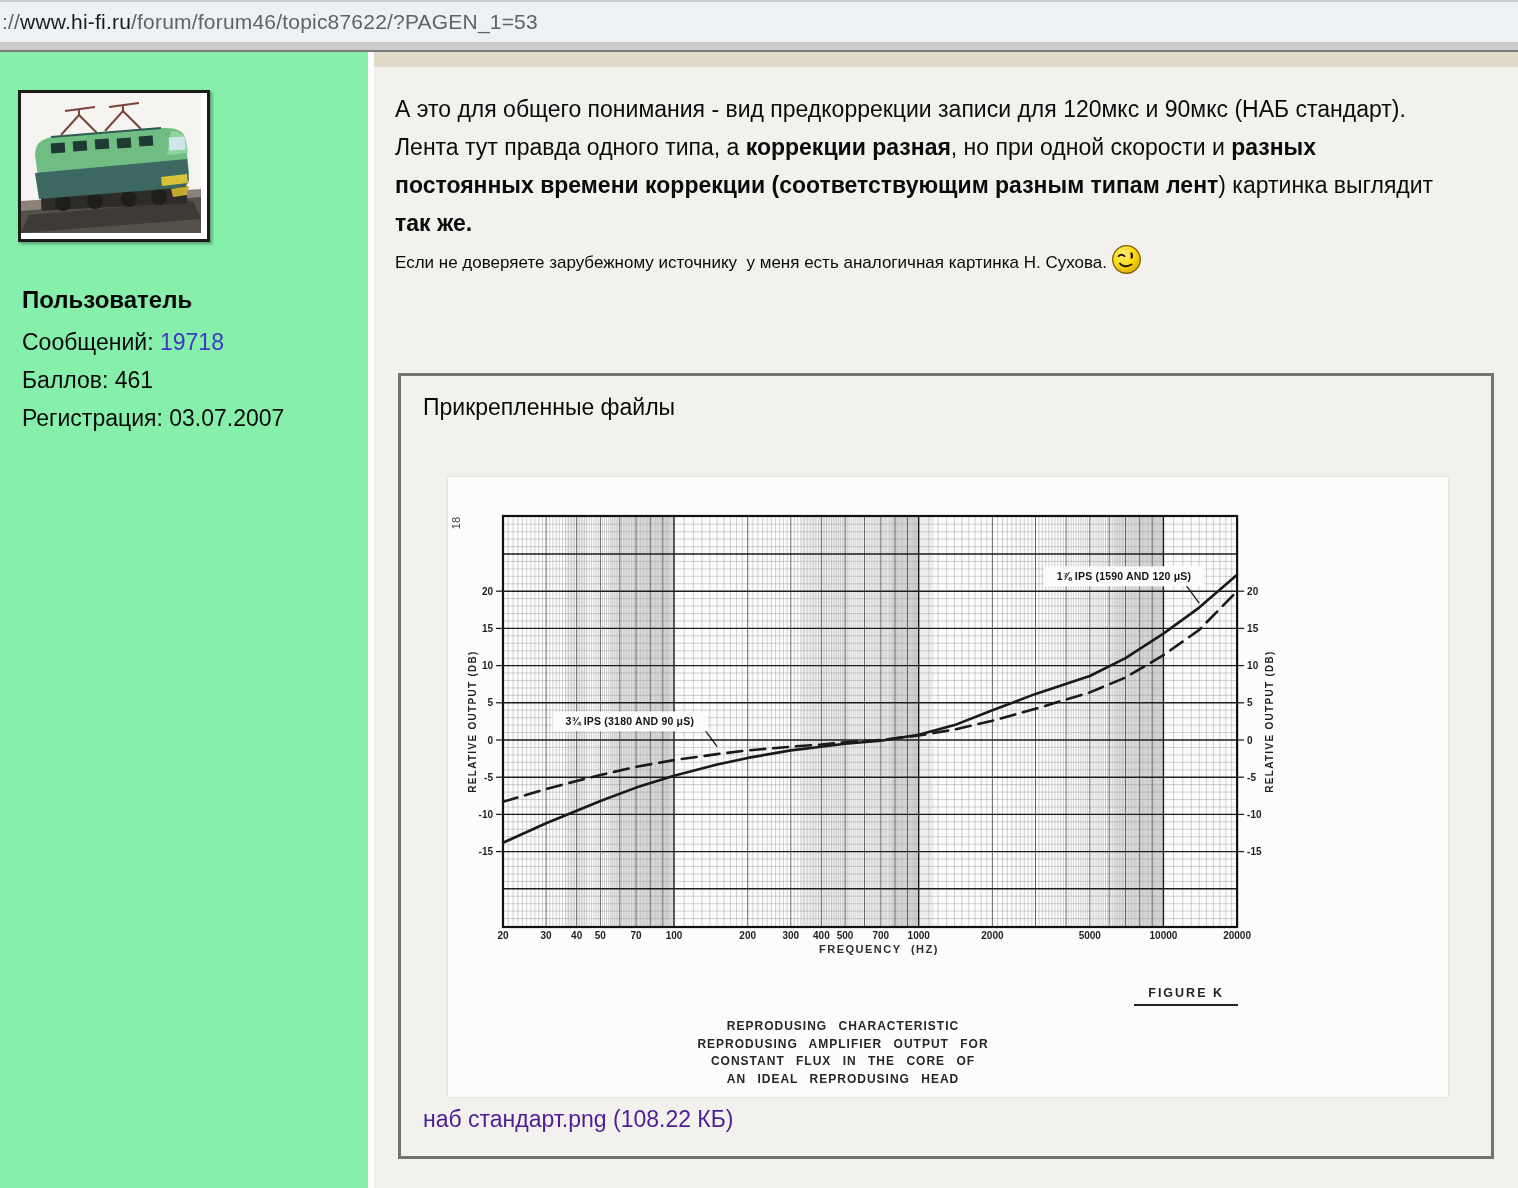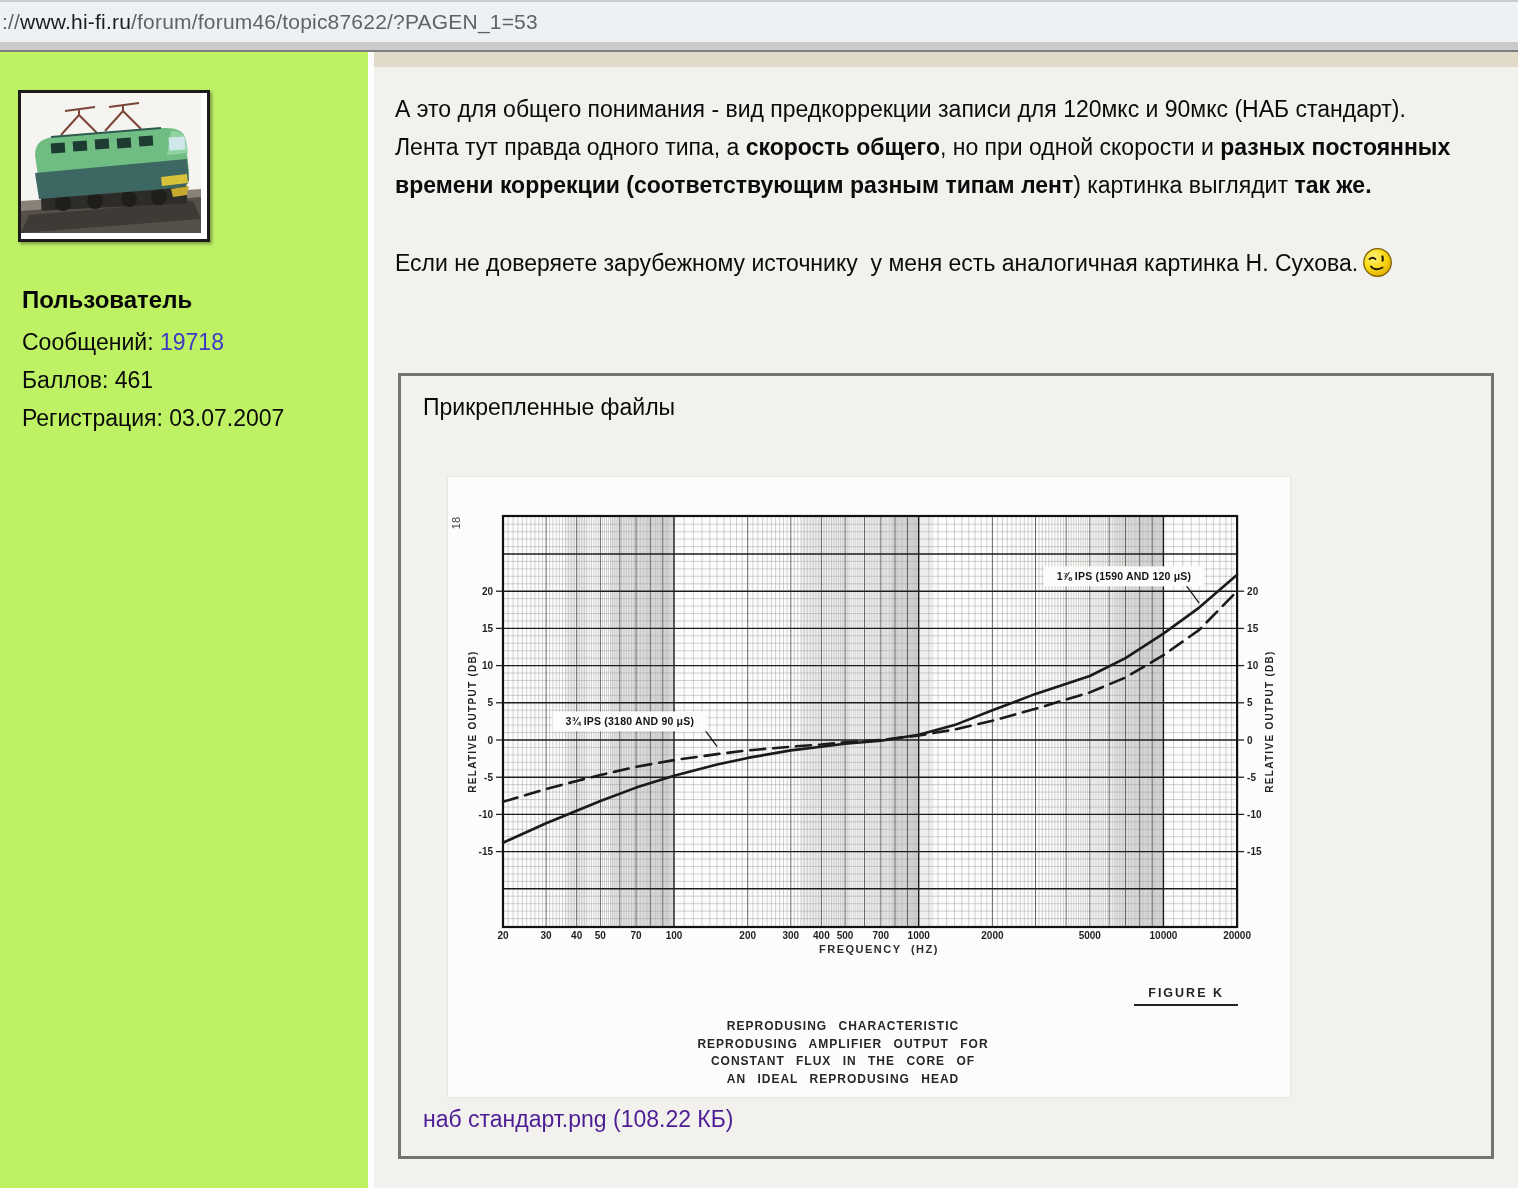--- a/index.html
+++ b/index.html
@@ -10,51 +10,51 @@
   
   .urlbar{position:absolute;left:0;top:0;width:1518px;height:42px;background:#eef1f4;
           border-top:2px solid #c9ccd0;box-sizing:border-box;}
   .urlbar-text{position:absolute;left:2px;top:0;height:40px;line-height:40px;
                font-size:21px;letter-spacing:0.2px;white-space:pre;}
   .url-dim{color:#5f6368;} .url-domain{color:#1b1c1e;}
   .graybar{position:absolute;left:0;top:42px;width:1518px;height:10px;background:#cbcbcb;
            border-bottom:2px solid #7d7d7d;box-sizing:border-box;}
 
   
-  .sidebar{position:absolute;left:0;top:52px;width:368px;height:1136px;background:#bef264;}
+  .sidebar{position:absolute;left:0;top:52px;width:368px;height:1136px;background:#86efac;}
   .col-gap{position:absolute;left:368px;top:52px;width:6px;height:1136px;background:#fdfdfd;}
   .main{position:absolute;left:374px;top:52px;width:1144px;height:1136px;background:#f2f1ee;}
   .main-topstrip{position:absolute;left:0;top:0;width:1144px;height:15px;background:#e2dac9;}
 
   
   .avatar-frame{position:absolute;left:18px;top:38px;width:186px;height:146px;background:#ffffff;
                 border:3px solid #1c1c1c;box-shadow:2px 2px 3px rgba(0,0,0,0.35);}
   .avatar-frame svg{display:block;}
   .user-role{position:absolute;left:22px;top:234px;font-size:24px;font-weight:bold;color:#070707;}
   .user-line{position:absolute;left:22px;font-size:23px;color:#0a0a0a;white-space:pre;}
   .user-line.l1{top:277px;} .user-line.l2{top:315px;} .user-line.l3{top:353px;}
   .count-link{color:#4038c4;cursor:pointer;}
 
   
   .post-p1{position:absolute;left:21px;top:38px;width:1060px;font-size:23px;line-height:38px;color:#0b0b0b;}
   .post-p1 b{font-weight:bold;}
-  .post-p2{position:absolute;left:21px;top:192px;width:1122px;font-size:23px;line-height:38px;
+  .post-p2{position:absolute;left:21px;top:192px;width:1122px;font-size:17px;line-height:38px;
            color:#0b0b0b;white-space:pre;}
   .smiley{display:inline-block;width:31px;height:31px;vertical-align:-7px;margin-left:4px;}
 
   
   .attach-box{position:absolute;left:24px;top:321px;width:1096px;height:786px;
               border:3px solid #737373;box-sizing:border-box;background:#f2f1ee;}
   .attach-title{position:absolute;left:22px;top:18px;font-size:23px;color:#0a0a0a;}
   .attach-file{position:absolute;left:22px;top:730px;font-size:23px;white-space:pre;}
   .attach-link{color:#4c1d95;cursor:pointer;}
   .attach-size{color:#4c1d95;}
 
   
-  .scan{position:absolute;left:47px;top:101px;width:842px;height:620px;background:#fcfcfa;
+  .scan{position:absolute;left:47px;top:101px;width:1000px;height:620px;background:#fcfcfa;
         box-shadow:0 0 2px rgba(0,0,0,0.15);}
   .scan svg{position:absolute;left:0;top:0;}
   .scan-freq{position:absolute;left:0;top:466px;width:790px;text-align:center;
              font-size:11px;font-weight:bold;letter-spacing:1.5px;word-spacing:5px;color:#2c2c2c;padding-left:36px;}
   .scan-figk{position:absolute;left:0;top:506px;width:790px;text-align:right;}
   .scan-figk span{display:inline-block;font-size:12.5px;font-weight:bold;letter-spacing:2px;
                   color:#242424;border-bottom:2.5px solid #242424;padding:0 14px 4px 14px;}
   .scan-caption{position:absolute;left:0;top:541px;width:790px;text-align:center;
                 font-size:12px;font-weight:bold;letter-spacing:1px;word-spacing:7px;
                 line-height:17.5px;color:#262626;}
@@ -107,21 +107,21 @@
     <div class="user-line l1"><span>Сообщений: </span><span class="count-link">19718</span></div>
     <div class="user-line l2"><span>Баллов: </span><span>461</span></div>
     <div class="user-line l3"><span>Регистрация: </span><span>03.07.2007</span></div>
   </div>
 
   <div class="col-gap"></div>
 
   <div class="main">
     <div class="main-topstrip"></div>
 
-    <div class="post-p1"><span>А это для общего понимания - вид предкоррекции записи для 120мкс и 90мкс (НАБ стандарт). Лента тут правда одного типа, а </span><b>скорость общего</b><span>, но при одной скорости и </span><b>разных постоянных времени коррекции (соответствующим разным типам лент</b><span>) картинка выглядит </span><b>так же.</b></div>
+    <div class="post-p1"><span>А это для общего понимания - вид предкоррекции записи для 120мкс и 90мкс (НАБ стандарт). Лента тут правда одного типа, а </span><b>коррекции разная</b><span>, но при одной скорости и </span><b>разных постоянных времени коррекции (соответствующим разным типам лент</b><span>) картинка выглядит </span><b>так же.</b></div>
 
     <div class="post-p2"><span>Если не доверяете зарубежному источнику  у меня есть аналогичная картинка Н. Сухова.</span><span class="smiley"><svg width="31" height="31" viewBox="0 0 31 31">
       <defs>
               <radialGradient id="smg" cx="38%" cy="32%" r="75%">
         <stop offset="0%" stop-color="#ffef7a"></stop>
                 <stop offset="55%" stop-color="#fcd914"></stop>
                 <stop offset="100%" stop-color="#d8a900"></stop>
       </radialGradient>
             </defs>
       <circle cx="15.5" cy="15.5" r="13.8" fill="url(#smg)" stroke="#7a6000" stroke-width="1.3"></circle>

